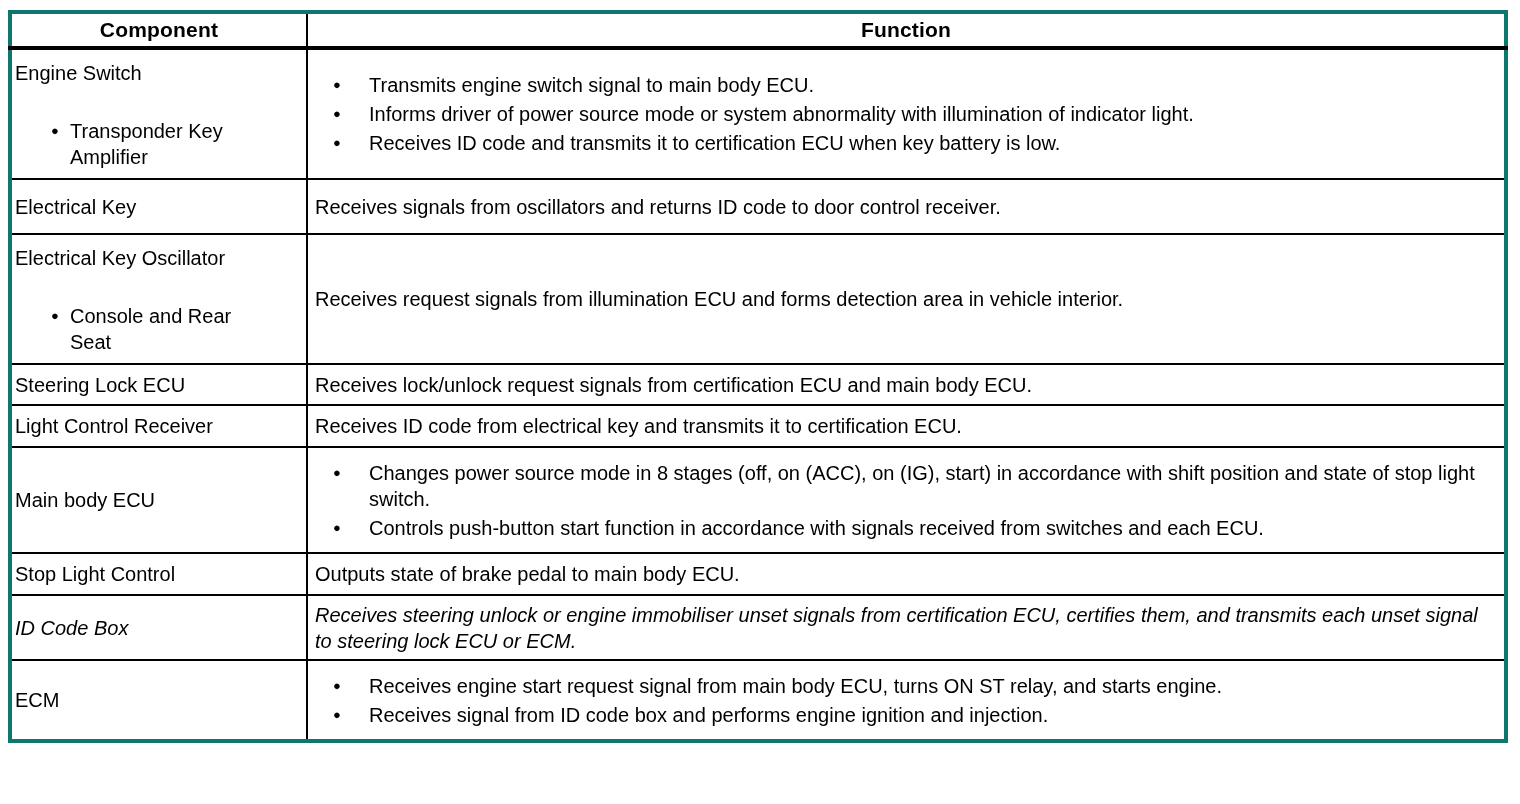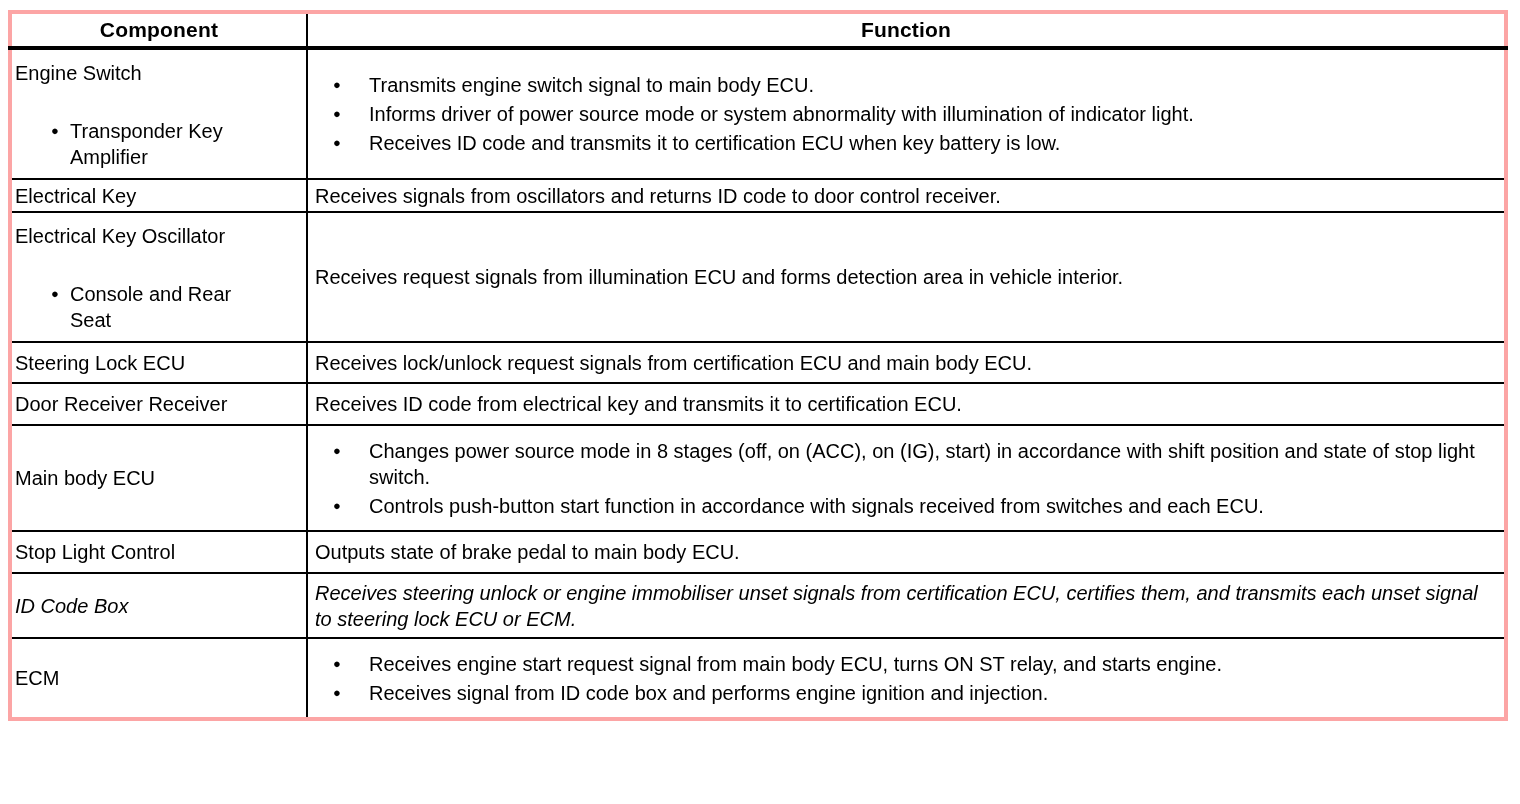--- a/index.html
+++ b/index.html
@@ -13,21 +13,21 @@
     background: #ffffff;
     overflow: hidden;
     font-family: "Liberation Sans", sans-serif;
     color: #000000;
   }
   table.spec {
     border-collapse: collapse;
     table-layout: fixed;
     width: 1496px;
     margin: 10px 0 0 8px;
-    border: 4px solid #fca5a5;
+    border: 4px solid #0f766e;
   }
   col.c-comp { width: 297px; }
   col.c-fn   { width: 1199px; }
 
   th {
     border: 2px solid #000000;
     border-bottom: 4px solid #000000;
     font-size: 21px;
     font-weight: bold;
     text-align: center;
@@ -76,21 +76,21 @@
     line-height: 26px;
   }
   .fn-text {
     flex: 1 1 auto;
     line-height: 26px;
   }
   .fn-single { line-height: 26px; }
 
   
   tr.r0 { height: 131px; }
-  tr.r1 { height: 33px;  }
+  tr.r1 { height: 55px;  }
   tr.r2 { height: 130px; }
   tr.r3 { height: 41px;  }
   tr.r4 { height: 42px;  }
   tr.r5 { height: 106px; }
   tr.r6 { height: 71px;  }
   tr.r7 { height: 42px;  }
   tr.r8 { height: 65px; font-style: italic;  }
   tr.r9 { height: 81px;  }
 </style>
 </head>
@@ -166,21 +166,21 @@
         <td class="comp">
           <div class="comp-title">Steering Lock ECU</div>
         </td>
         <td class="fn">
           <div class="fn-single">Receives lock/unlock request signals from certification ECU and main body ECU.</div>
         </td>
       </tr>
 
       <tr class="r4">
         <td class="comp">
-          <div class="comp-title">Door Receiver Receiver</div>
+          <div class="comp-title">Light Control Receiver</div>
         </td>
         <td class="fn">
           <div class="fn-single">Receives ID code from electrical key and transmits it to certification ECU.</div>
         </td>
       </tr>
 
       <tr class="r5">
         <td class="comp">
           <div class="comp-title">Main body ECU</div>
         </td>

